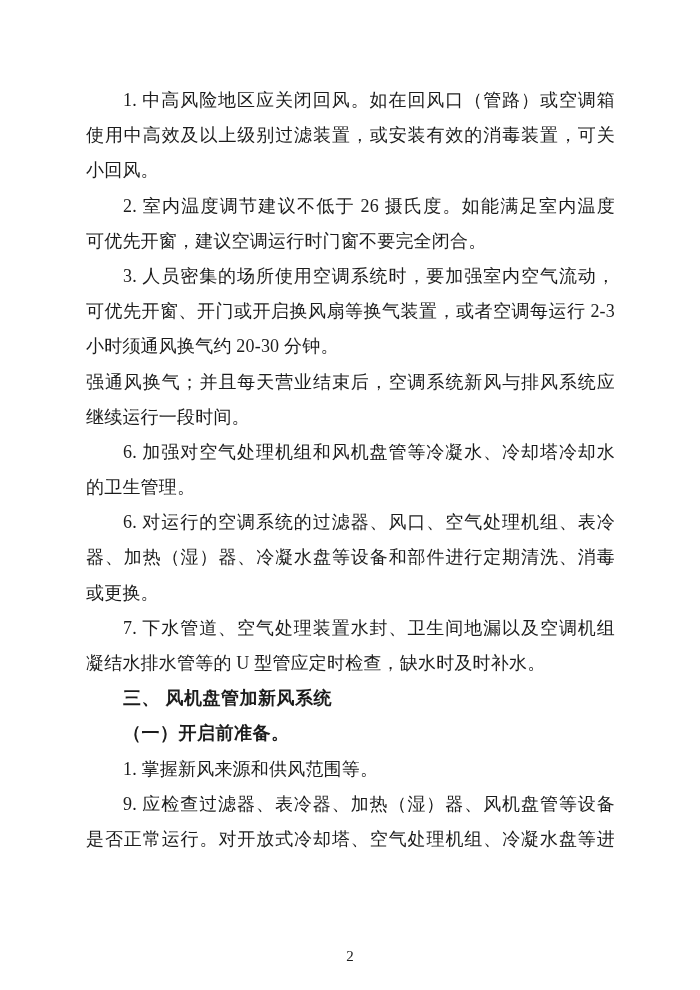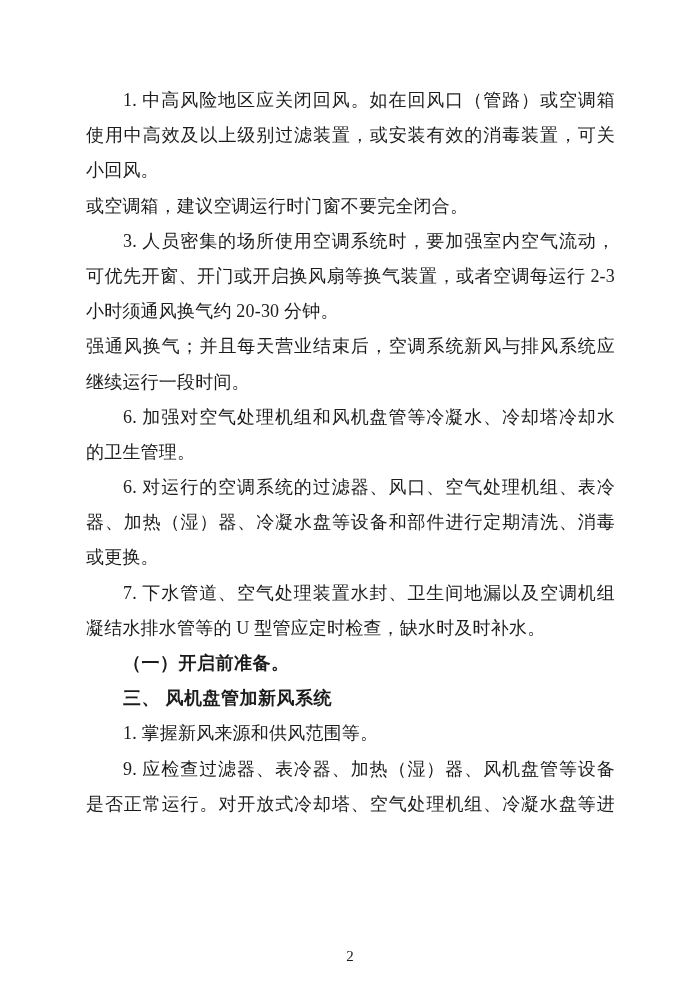--- a/index.html
+++ b/index.html
@@ -69,21 +69,22 @@
 <div class="page">
   <div class="text-block">
 
     <p class="para">
       <span class="ln indent fill">1. 中高风险地区应关闭回风。如在回风口（管路）或空调箱</span>
       <span class="ln fill">使用中高效及以上级别过滤装置，或安装有效的消毒装置，可关</span>
       <span class="ln">小回风。</span>
     </p>
 
     <p class="para">
-      <span class="ln">或空调箱，建议空调运行时门窗不要完全闭合。</span>
+      <span class="ln indent fill">2. 室内温度调节建议不低于 26 摄氏度。如能满足室内温度</span>
+      <span class="ln">可优先开窗，建议空调运行时门窗不要完全闭合。</span>
     </p>
 
     <p class="para">
       <span class="ln indent fill">3. 人员密集的场所使用空调系统时，要加强室内空气流动，</span>
       <span class="ln fill">可优先开窗、开门或开启换风扇等换气装置，或者空调每运行 2-3</span>
       <span class="ln">小时须通风换气约 20-30 分钟。</span>
     </p>
 
     <p class="para">
       <span class="ln fill">强通风换气；并且每天营业结束后，空调系统新风与排风系统应</span>
@@ -100,25 +101,25 @@
       <span class="ln fill">器、加热（湿）器、冷凝水盘等设备和部件进行定期清洗、消毒</span>
       <span class="ln">或更换。</span>
     </p>
 
     <p class="para">
       <span class="ln indent fill">7. 下水管道、空气处理装置水封、卫生间地漏以及空调机组</span>
       <span class="ln">凝结水排水管等的 U 型管应定时检查，缺水时及时补水。</span>
     </p>
 
     <p class="para heading">
-      <span class="ln indent">（一）开启前准备。</span>
+      <span class="ln indent">三、 风机盘管加新风系统</span>
     </p>
 
     <p class="para heading">
-      <span class="ln indent">三、 风机盘管加新风系统</span>
+      <span class="ln indent">（一）开启前准备。</span>
     </p>
 
     <p class="para">
       <span class="ln indent">1. 掌握新风来源和供风范围等。</span>
     </p>
 
     <p class="para">
       <span class="ln indent fill">9. 应检查过滤器、表冷器、加热（湿）器、风机盘管等设备</span>
       <span class="ln fill">是否正常运行。对开放式冷却塔、空气处理机组、冷凝水盘等进</span>
     </p>

